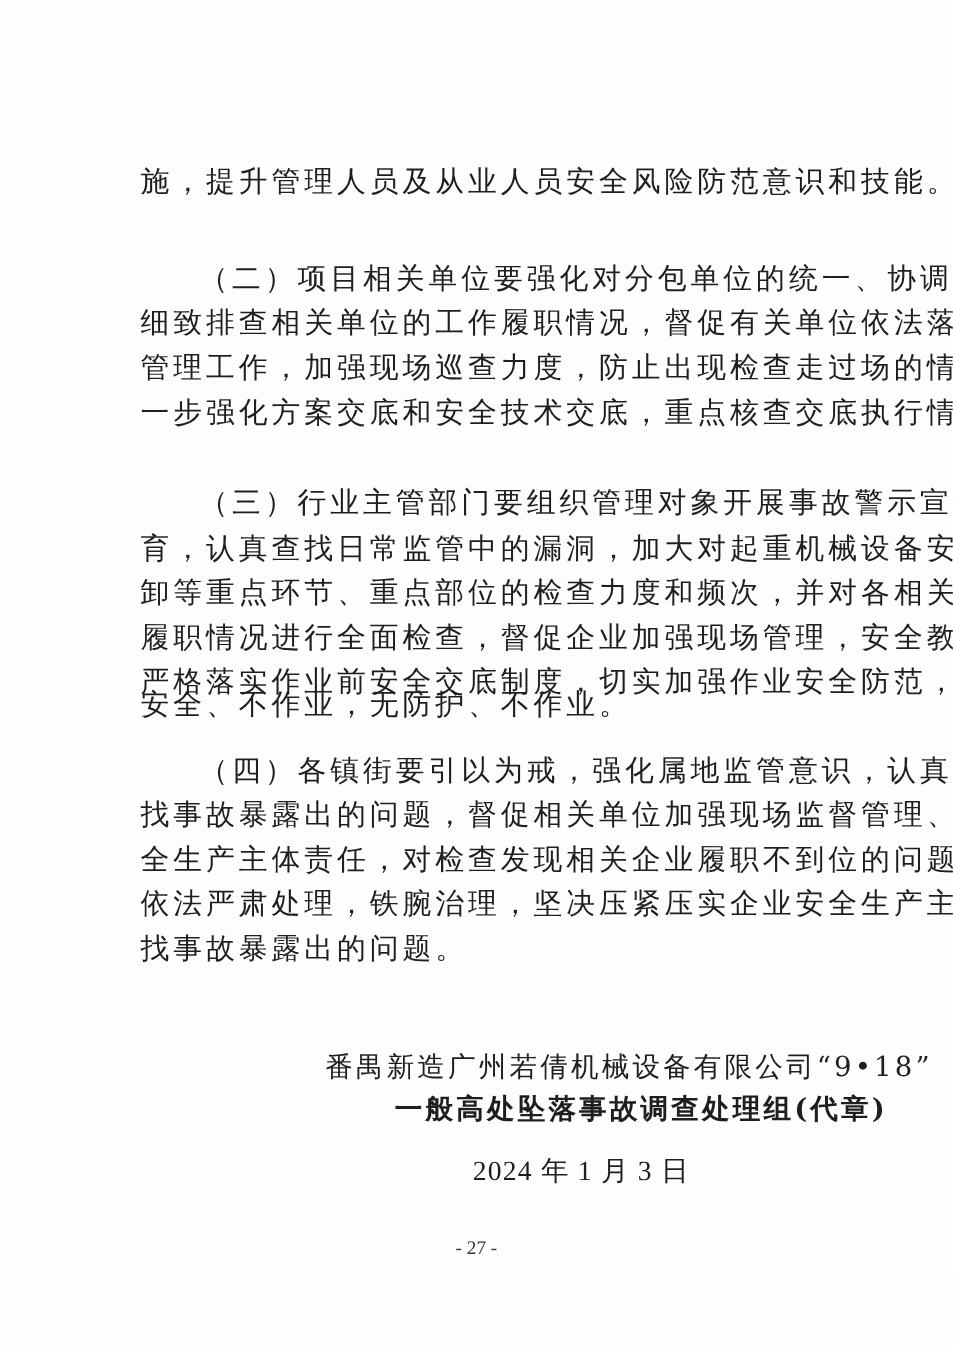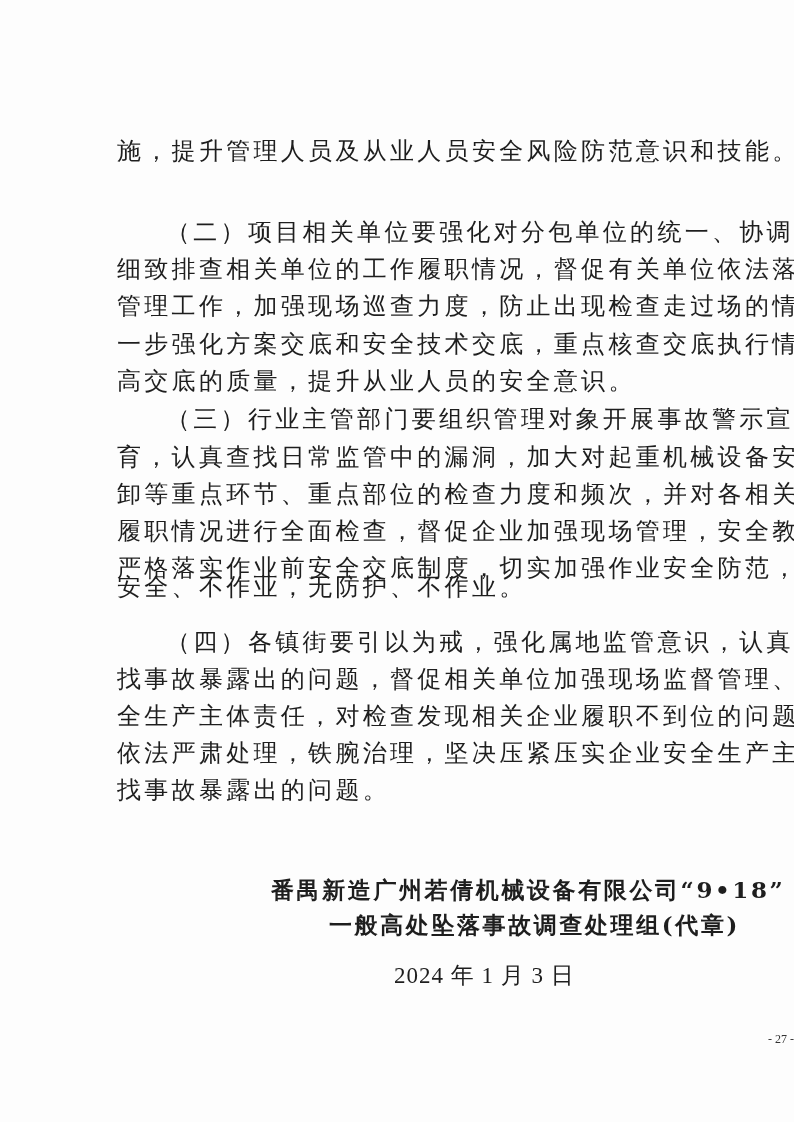--- a/index.html
+++ b/index.html
@@ -3,47 +3,46 @@
 <meta charset="utf-8">
 <style>
   html, body { margin: 0; padding: 0; background: #ffffff; }
   body { width: 794px; height: 1122px; position: relative; overflow: hidden;
          font-family: "DejaVu Serif", "Liberation Serif", serif; color: #1e1e1e; }
   .page { position: absolute; left: 0; top: 0; width: 794px; height: 1122px; background: #fdfdfd; }
   .line { position: absolute; left: 117px; width: 590px; height: 37px; line-height: 37px;
           font-size: 24px; white-space: nowrap; letter-spacing: 3.3px; }
   .line.indent { left: 166px; width: 541px; }
   .sig { position: absolute; height: 36px; line-height: 36px; font-size: 23px; white-space: nowrap; letter-spacing: 2.6px; }
-  .pageno { position: absolute; top: 1032px; left: 0; width: 794px; text-align: right;
-            font-size: 12px; font-family: "Liberation Serif", serif; color: #333; }
+  .pageno { position: absolute; top: 1032px; left: 0; width: 794px; text-align: center;
+            font-size: 16px; font-family: "Liberation Serif", serif; color: #333; }
 </style>
 </head>
 <body>
 
 <div class="page">
 
   <div class="line" style="top:133px">施，提升管理人员及从业人员安全风险防范意识和技能。开展针</div>
 
   <div class="line indent" style="top:214px">（二）项目相关单位要强化对分包单位的统一、协调管理，</div>
   <div class="line" style="top:251px">细致排查相关单位的工作履职情况，督促有关单位依法落实安全</div>
   <div class="line" style="top:288px">管理工作，加强现场巡查力度，防止出现检查走过场的情况；进</div>
   <div class="line" style="top:326px">一步强化方案交底和安全技术交底，重点核查交底执行情况，提</div>
-  <div class="line" style="top:363px">高交底的质量，提升从业人员的安全意识。</div>
 
   <div class="line indent" style="top:401px">（三）行业主管部门要组织管理对象开展事故警示宣传教</div>
   <div class="line" style="top:439px">育，认真查找日常监管中的漏洞，加大对起重机械设备安装、拆</div>
   <div class="line" style="top:476px">卸等重点环节、重点部位的检查力度和频次，并对各相关单位的</div>
   <div class="line" style="top:513px">履职情况进行全面检查，督促企业加强现场管理，安全教育培训，</div>
   <div class="line" style="top:550px">严格落实作业前安全交底制度，切实加强作业安全防范，做到不</div>
   <div class="line" style="top:569px">安全、不作业，无防护、不作业。</div>
 
   <div class="line indent" style="top:624px">（四）各镇街要引以为戒，强化属地监管意识，认真分析查</div>
   <div class="line" style="top:661px">找事故暴露出的问题，督促相关单位加强现场监督管理、落实安</div>
   <div class="line" style="top:698px">全生产主体责任，对检查发现相关企业履职不到位的问题要及时</div>
   <div class="line" style="top:735px">依法严肃处理，铁腕治理，坚决压紧压实企业安全生产主体责任，</div>
   <div class="line" style="top:772px">找事故暴露出的问题。</div>
 
-  <div class="sig" style="top:872px; left:271px;font-weight:bold;">番禺新造广州若倩机械设备有限公司“9•18”</div>
+  <div class="sig" style="top:872px; left:271px;">番禺新造广州若倩机械设备有限公司“9•18”</div>
   <div class="sig" style="top:907px; left:329px;font-weight:bold;">一般高处坠落事故调查处理组(代章)</div>
   <div class="sig" style="top:944px; left:394px; font-family: 'Liberation Serif', serif; letter-spacing: 1px; margin-top: 14px;">2024 年 1 月 3 日</div>
 
   <div class="pageno">- 27 -</div>
 </div>
 
 </body></html>

